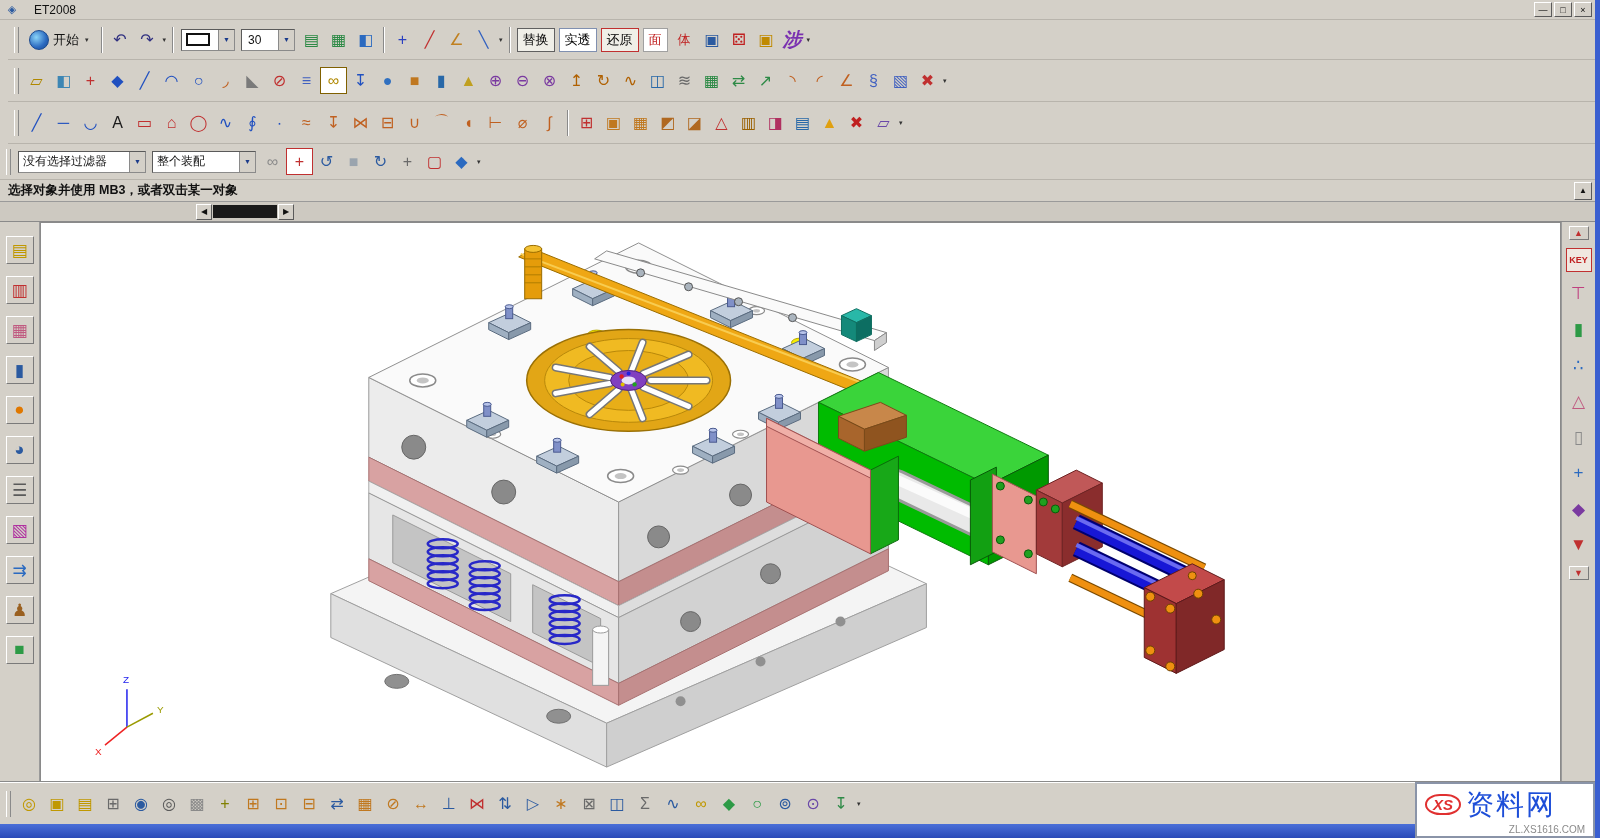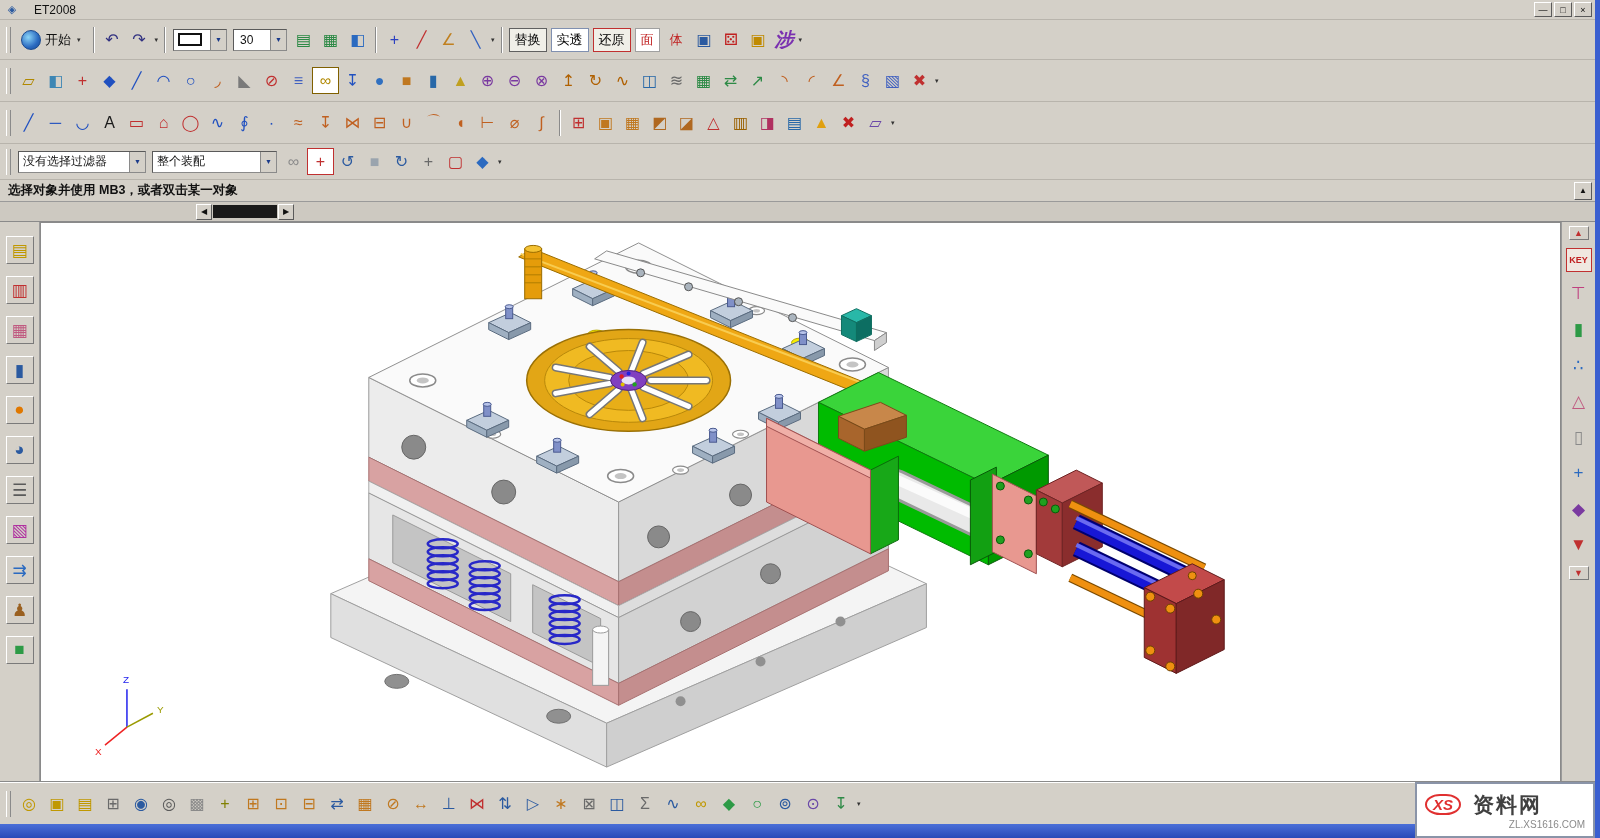--- a/index.html
+++ b/index.html
@@ -8,36 +8,36 @@
 .app{width:1600px;height:838px;display:flex;flex-direction:column;position:relative;background:#d4d0c8;border-right:5px solid #3a5fd0;}
 
 .menubar{height:20px;display:flex;align-items:center;padding-left:4px;background:#d4d0c8;border-bottom:1px solid #b8b4ac;}
 .appicon{width:16px;height:14px;margin-right:4px;color:#2b5aa0;font-size:11px;display:flex;align-items:center;justify-content:center;}
 .menuitems{display:flex;align-items:center;}
 .menu-item{padding:2px 8px;cursor:default;white-space:nowrap;}
 .et{padding:2px 10px;}
 .wincontrols{margin-left:auto;display:flex;gap:2px;padding-right:3px;}
 .winbtn{width:18px;height:15px;font-size:9px;display:flex;align-items:center;justify-content:center;background:#d4d0c8;border:1px solid;border-color:#fff #5a5a5a #5a5a5a #fff;}
 
-.tbrow{display:flex;align-items:center;background:#d4d0c8;border-bottom:1px solid #b8b4ac;padding:2px;}
+.tbrow{display:flex;align-items:center;background:#d4d0c8;border-bottom:1px solid #b8b4ac;padding:2px;margin-left:8px;}
 .tb1{height:40px;}.tb2{height:42px;}.tb3{height:42px;}
 .grip{width:5px;height:26px;margin:0 4px;border-left:1px solid #fff;border-right:1px solid #8a8a8a;}
 .sep{width:2px;height:26px;margin:0 4px;border-left:1px solid #8a8a8a;border-right:1px solid #fff;}
 .icongroup{display:flex;align-items:center;}
 .tbicon{width:27px;height:27px;display:flex;align-items:center;justify-content:center;font-size:16px;border:1px solid transparent;}
 .dd{font-size:7px;color:#333;margin:0 2px;}
 .startbtn{display:flex;align-items:center;gap:4px;padding:2px 6px;font-size:13px;}
 .startlogo{width:20px;height:20px;border-radius:50%;background:radial-gradient(circle at 35% 35%,#8ad4f8,#2b6ac0 60%,#1a4a90);border:1px solid #1a4a90;}
 .combo{height:22px;background:#fff;border:1px solid #8a8a8a;border-top-color:#5a5a5a;border-left-color:#5a5a5a;display:flex;align-items:center;margin:0 3px;font-size:12px;}
 .combo .ddbtn{width:16px;height:100%;margin-left:auto;background:#d4d0c8;border-left:1px solid #8a8a8a;font-size:7px;display:flex;align-items:center;justify-content:center;color:#1a3a8a;}
 .combo.style{width:54px;}
 .swatch{width:24px;height:13px;border:2px solid #111;margin-left:4px;background:#fff;}
 .combo.layer{width:54px;padding-left:6px;}
 .combo.wide{width:128px;padding-left:4px;}
-.combo.scope{width:125px;padding-left:4px;align-items:center;}
+.combo.scope{width:104px;padding-left:4px;align-items:center;}
 .txtbtn{height:24px;padding:2px 5px;margin:0 2px;font-size:13px;display:flex;align-items:center;border:1px solid #777;background:#f0efe8;white-space:nowrap;}
 .wade{font-size:19px;font-weight:bold;font-style:italic;color:#7a30b0;margin:0 3px;}
 
 .selbar{height:36px;display:flex;align-items:center;background:#d4d0c8;border-bottom:1px solid #b8b4ac;padding:2px;}
 .promptbar{height:22px;display:flex;align-items:center;background:#d4d0c8;border-bottom:1px solid #9a9a9a;padding-left:8px;font-weight:bold;font-size:12.5px;}
 .prompt-btn{margin-left:auto;width:18px;height:18px;border:1px solid;border-color:#fff #5a5a5a #5a5a5a #fff;font-size:8px;display:flex;align-items:center;justify-content:center;margin-right:3px;background:#d4d0c8;}
 .scrollstrip{height:20px;background:#cdc9c1;display:flex;align-items:center;border-bottom:1px solid #8a8a8a;}
 .scroll-btn{width:16px;height:16px;font-size:8px;display:flex;align-items:center;justify-content:center;border:1px solid;border-color:#fff #5a5a5a #5a5a5a #fff;background:#d4d0c8;}
 .scroll-btn.left{margin-left:196px;}
 .scroll-handle{width:64px;height:13px;background:#1a1a1a;margin:0 1px;}
@@ -51,23 +51,23 @@
 .rb-arrow{color:#c03030;font-size:9px;width:20px;height:14px;display:flex;align-items:center;justify-content:center;border:1px solid;border-color:#fff #7a7a7a #7a7a7a #fff;background:#d4d0c8;}
 .keyicon{width:26px;height:24px;background:#f0e8e0;border:1px solid #c03030;color:#c02020;font-weight:bold;font-size:9px;display:flex;align-items:center;justify-content:center;}
 .rbicons{display:flex;flex-direction:column;gap:10px;align-items:center;}
 .sideicon.rb{width:26px;height:26px;border-color:transparent;background:transparent;}
 
 .bottombar{height:42px;display:flex;align-items:center;background:#d4d0c8;border-top:1px solid #fff;box-shadow:0 -1px 0 #8a8a8a;padding:2px;}
 .btmicons{display:flex;align-items:center;}
 .btmicons .tbicon{width:28px;height:28px;}
 .bluestrip{height:14px;background:linear-gradient(#4a6fd8,#2a4ab8);}
 .watermark{position:absolute;right:0;bottom:0;width:180px;height:56px;background:#fff;border:2px solid #8a94a8;z-index:10;display:flex;flex-direction:column;justify-content:center;padding:2px 8px;}
-.wm-top{display:flex;align-items:center;gap:12px;}
+.wm-top{display:flex;align-items:center;gap:5px;}
 .wm-logo{color:#e03030;border:2px solid #e03030;border-radius:50%/60%;padding:0 6px;font-weight:bold;font-size:15px;font-style:italic;}
-.wm-brand{color:#404040;font-size:21px;font-weight:bold;letter-spacing:2px;}
+.wm-brand{color:#1d4ed8;font-size:28px;font-weight:normal;letter-spacing:2px;}
 .wm-url{color:#8a8a8a;font-size:10px;text-align:right;}
 </style>
 </head>
 <body>
 
 <div class="app">
 
   <div class="menubar">
     <span class="appicon">◈</span>
     <span class="et">ET2008</span>

